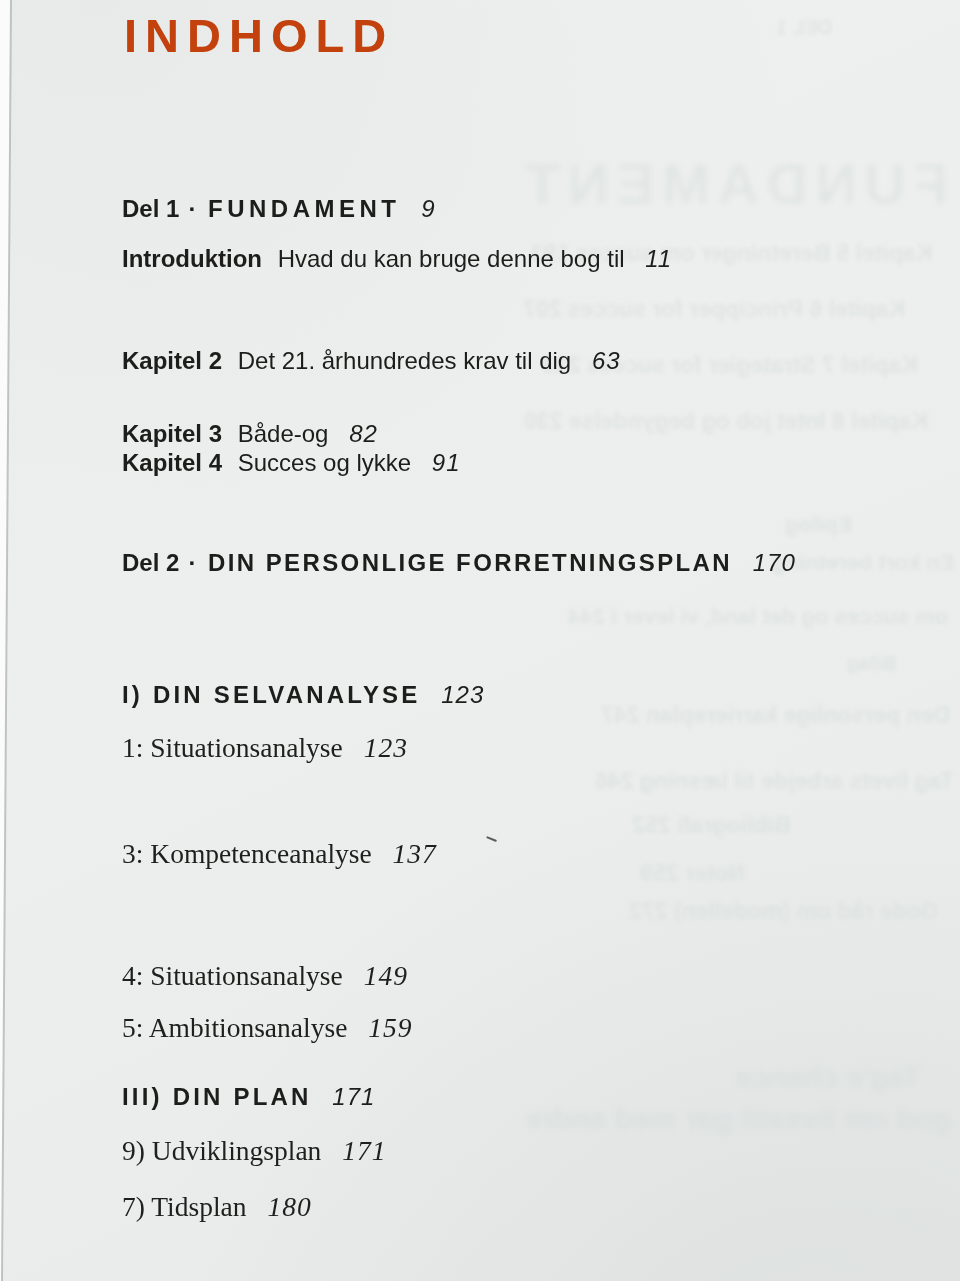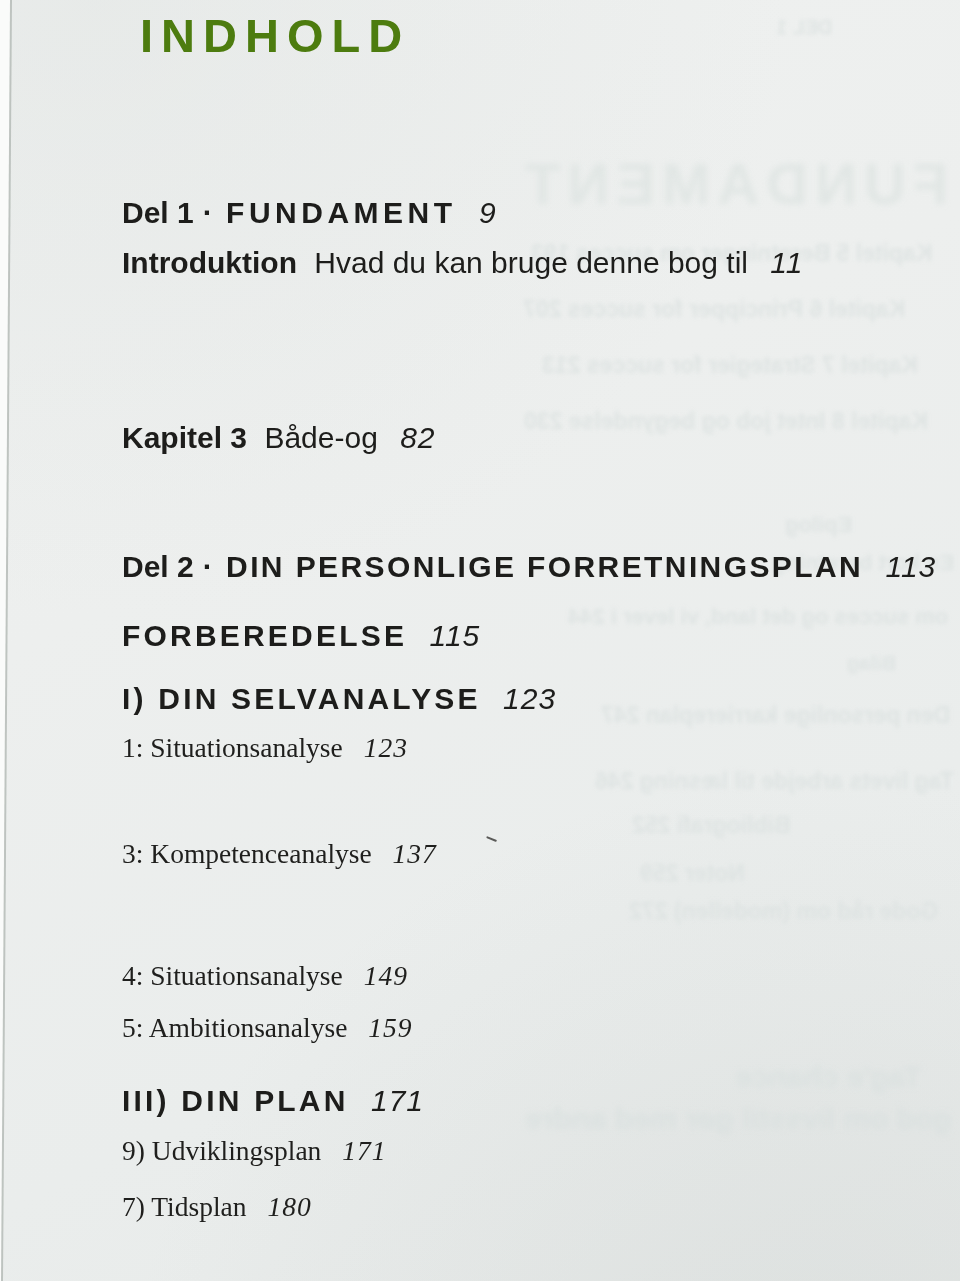--- a/index.html
+++ b/index.html
@@ -25,25 +25,25 @@
     transform:scaleX(-1);
     filter:blur(2px);
     color:#dce2e1;font-weight:bold;opacity:.85;
     font-family:"Liberation Sans", sans-serif;
   }
   .ghost.big{filter:blur(3px);letter-spacing:7px;color:#dfe5e3;}
   .ghost.soft{filter:blur(3px);color:#d9e0df;}
   
   .toc{position:absolute;left:122px;top:0;width:820px;height:1281px;color:#1d1d1b;}
   .doc-title{
-    position:absolute;left:18px;top:8px;
-    font-size:47px;font-weight:bold;letter-spacing:8px;color:#4d7c0f;
+    position:absolute;left:2px;top:8px;
+    font-size:47px;font-weight:bold;letter-spacing:8px;color:#c2410c;
   }
   .row{position:absolute;left:0;white-space:nowrap;line-height:1.12;}
-  .row.sans{font-size:30px;}
+  .row.sans{font-size:24px;}
   .row .lbl{font-weight:bold;margin-right:9px;}
   .row .sep{font-weight:bold;margin:0 5px 0 0;}
   .row .caps{font-weight:bold;letter-spacing:3.2px;}
   .row.part .caps{letter-spacing:4.5px;}
   .row.part2 .caps{letter-spacing:2.4px;}
   .row .num{font-style:italic;margin-left:14px;letter-spacing:1px;}
   .row.serif{font-family:"Liberation Serif", serif;font-size:27.5px;color:#1f1f1d;}
   .row.serif .num{font-family:"Liberation Serif", serif;}
   
   .speck{
@@ -90,38 +90,44 @@
     <span class="num">9</span>
   </div>
 
   <div class="row sans" style="top:246px">
     <span class="lbl">Introduktion</span>
     <span>Hvad du kan bruge denne bog til</span>
     <span class="num">11</span>
   </div>
 
 
+  <div class="row sans" style="top:348px">
+    <span class="lbl">Kapitel 2</span>
+    <span>Det 21. århundredes krav til dig</span>
+    <span class="num">63</span>
+  </div>
 
   <div class="row sans" style="top:421px">
     <span class="lbl">Kapitel 3</span>
     <span>Både-og</span>
     <span class="num">82</span>
   </div>
 
+  <div class="row sans" style="top:450px">
+    <span class="lbl">Kapitel 4</span>
+    <span>Succes og lykke</span>
+    <span class="num">91</span>
+  </div>
 
   <div class="row sans part part2" style="top:550px">
     <span class="lbl">Del 2</span><span class="sep">·</span>
     <span class="caps">DIN PERSONLIGE FORRETNINGSPLAN</span>
-    <span class="num">113</span>
+    <span class="num">170</span>
   </div>
 
-  <div class="row sans" style="top:619px">
-    <span class="caps">FORBEREDELSE</span>
-    <span class="num">115</span>
-  </div>
 
   <div class="row sans" style="top:682px">
     <span class="caps">I) DIN SELVANALYSE</span>
     <span class="num">123</span>
   </div>
 
   <div class="row serif" style="top:733px">
     <span>1: Situationsanalyse</span>
     <span class="num">123</span>
   </div>

